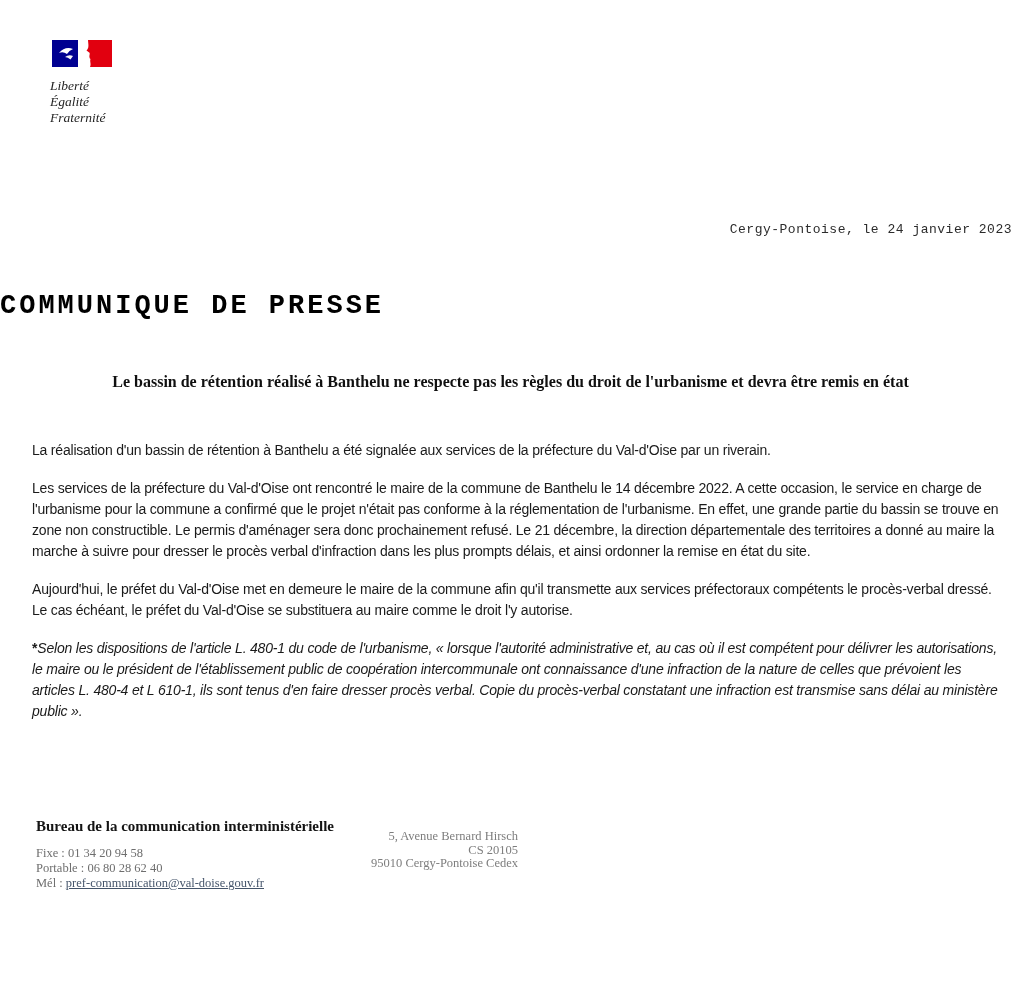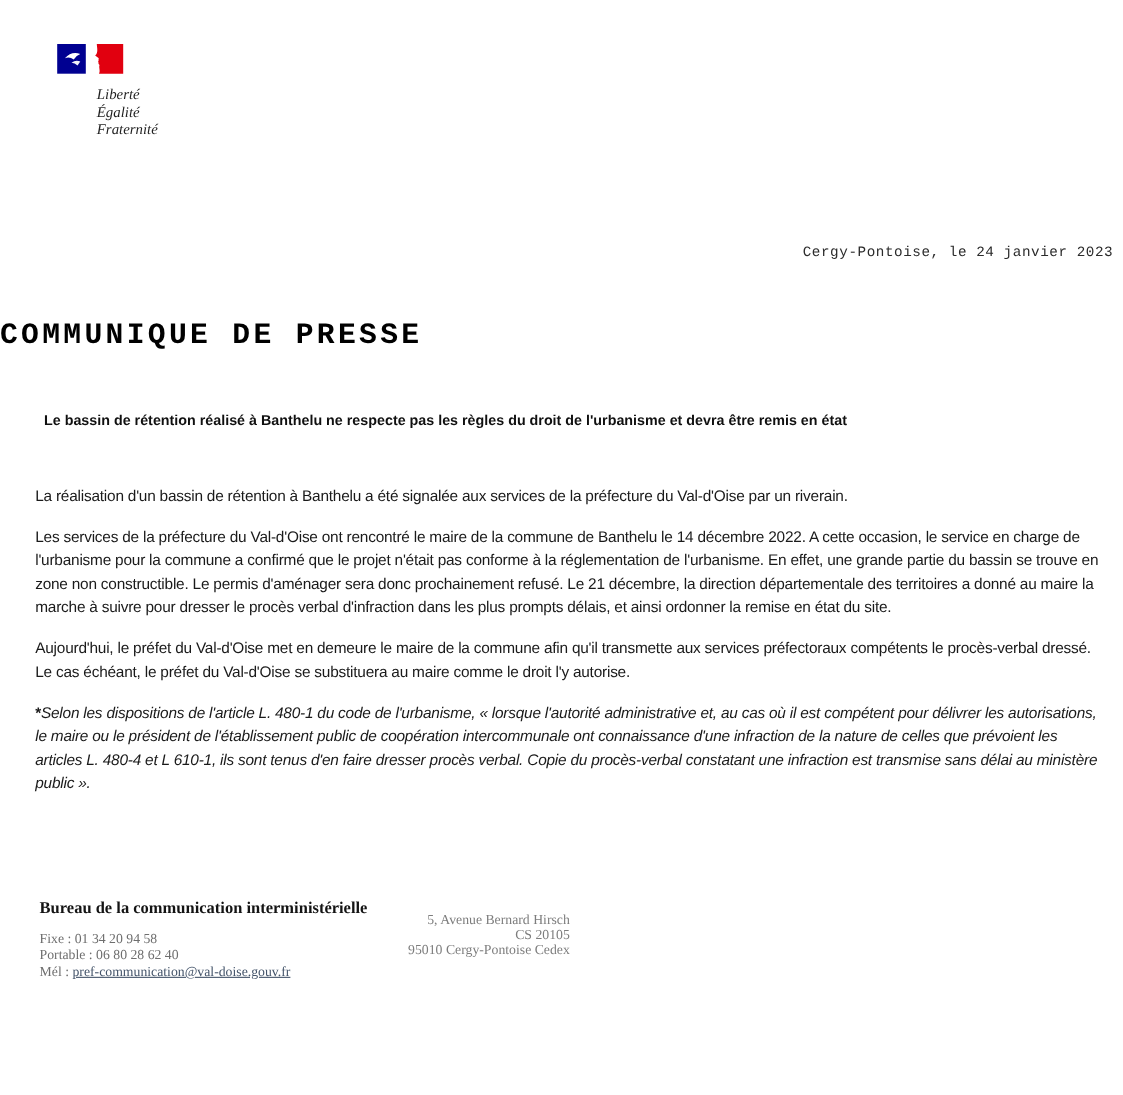--- a/index.html
+++ b/index.html
@@ -11,42 +11,42 @@
 
   
   .logo-block { position:absolute; top:38px; left:50px; width:230px; }
   .flag { display:block; margin-bottom:4px; }
   .prefet-name {
     font-family:"Liberation Sans", sans-serif; font-weight:bold;
     font-size:21px; line-height:22px; letter-spacing:0.4px; color:#000;
   }
   .motto {
     margin-top:8px; font-family:"Liberation Serif", serif;
-    font-style:italic; font-size:13.5px; line-height:16px; color:#1f1f1f;margin-left:38px;
+    font-style:italic; font-size:13.5px; line-height:16px; color:#1f1f1f;
   }
 
   
   .dateline {
     position:absolute; top:222px; right:9px;
     font-family:"Liberation Mono", "DejaVu Sans Mono", monospace;
     font-size:13px; color:#2b2b2b; letter-spacing:0.5px;margin-left:9px;
   }
 
   
   .doc-title {
     position:absolute; top:291px; left:0; width:100%; text-align:left;
     font-family:"Liberation Mono", "DejaVu Sans Mono", monospace;
     font-weight:bold; font-size:27px; letter-spacing:3px; color:#000;
   }
 
   
   .headline {
-    position:absolute; top:372px; left:40px; right:40px; text-align:left;
-    font-family:Liberation Sans, sans-serif; font-weight:bold;
-    font-size:13px; line-height:20px; color:#101010;
+    position:absolute; top:372px; left:40px; right:40px; text-align:center;
+    font-family:Liberation Serif, serif; font-weight:bold;
+    font-size:16px; line-height:20px; color:#101010;
   }
 
   
   .body-text {
     position:absolute; top:440px; left:32px; right:15px;
     font-size:14px; line-height:21px; letter-spacing:-0.2px; color:#1a1a1a;
   }
   .body-text p { margin:0 0 17px 0; }
   .legal-note { font-style:italic; }
   .legal-note .marker { font-style:normal; font-weight:bold; }

